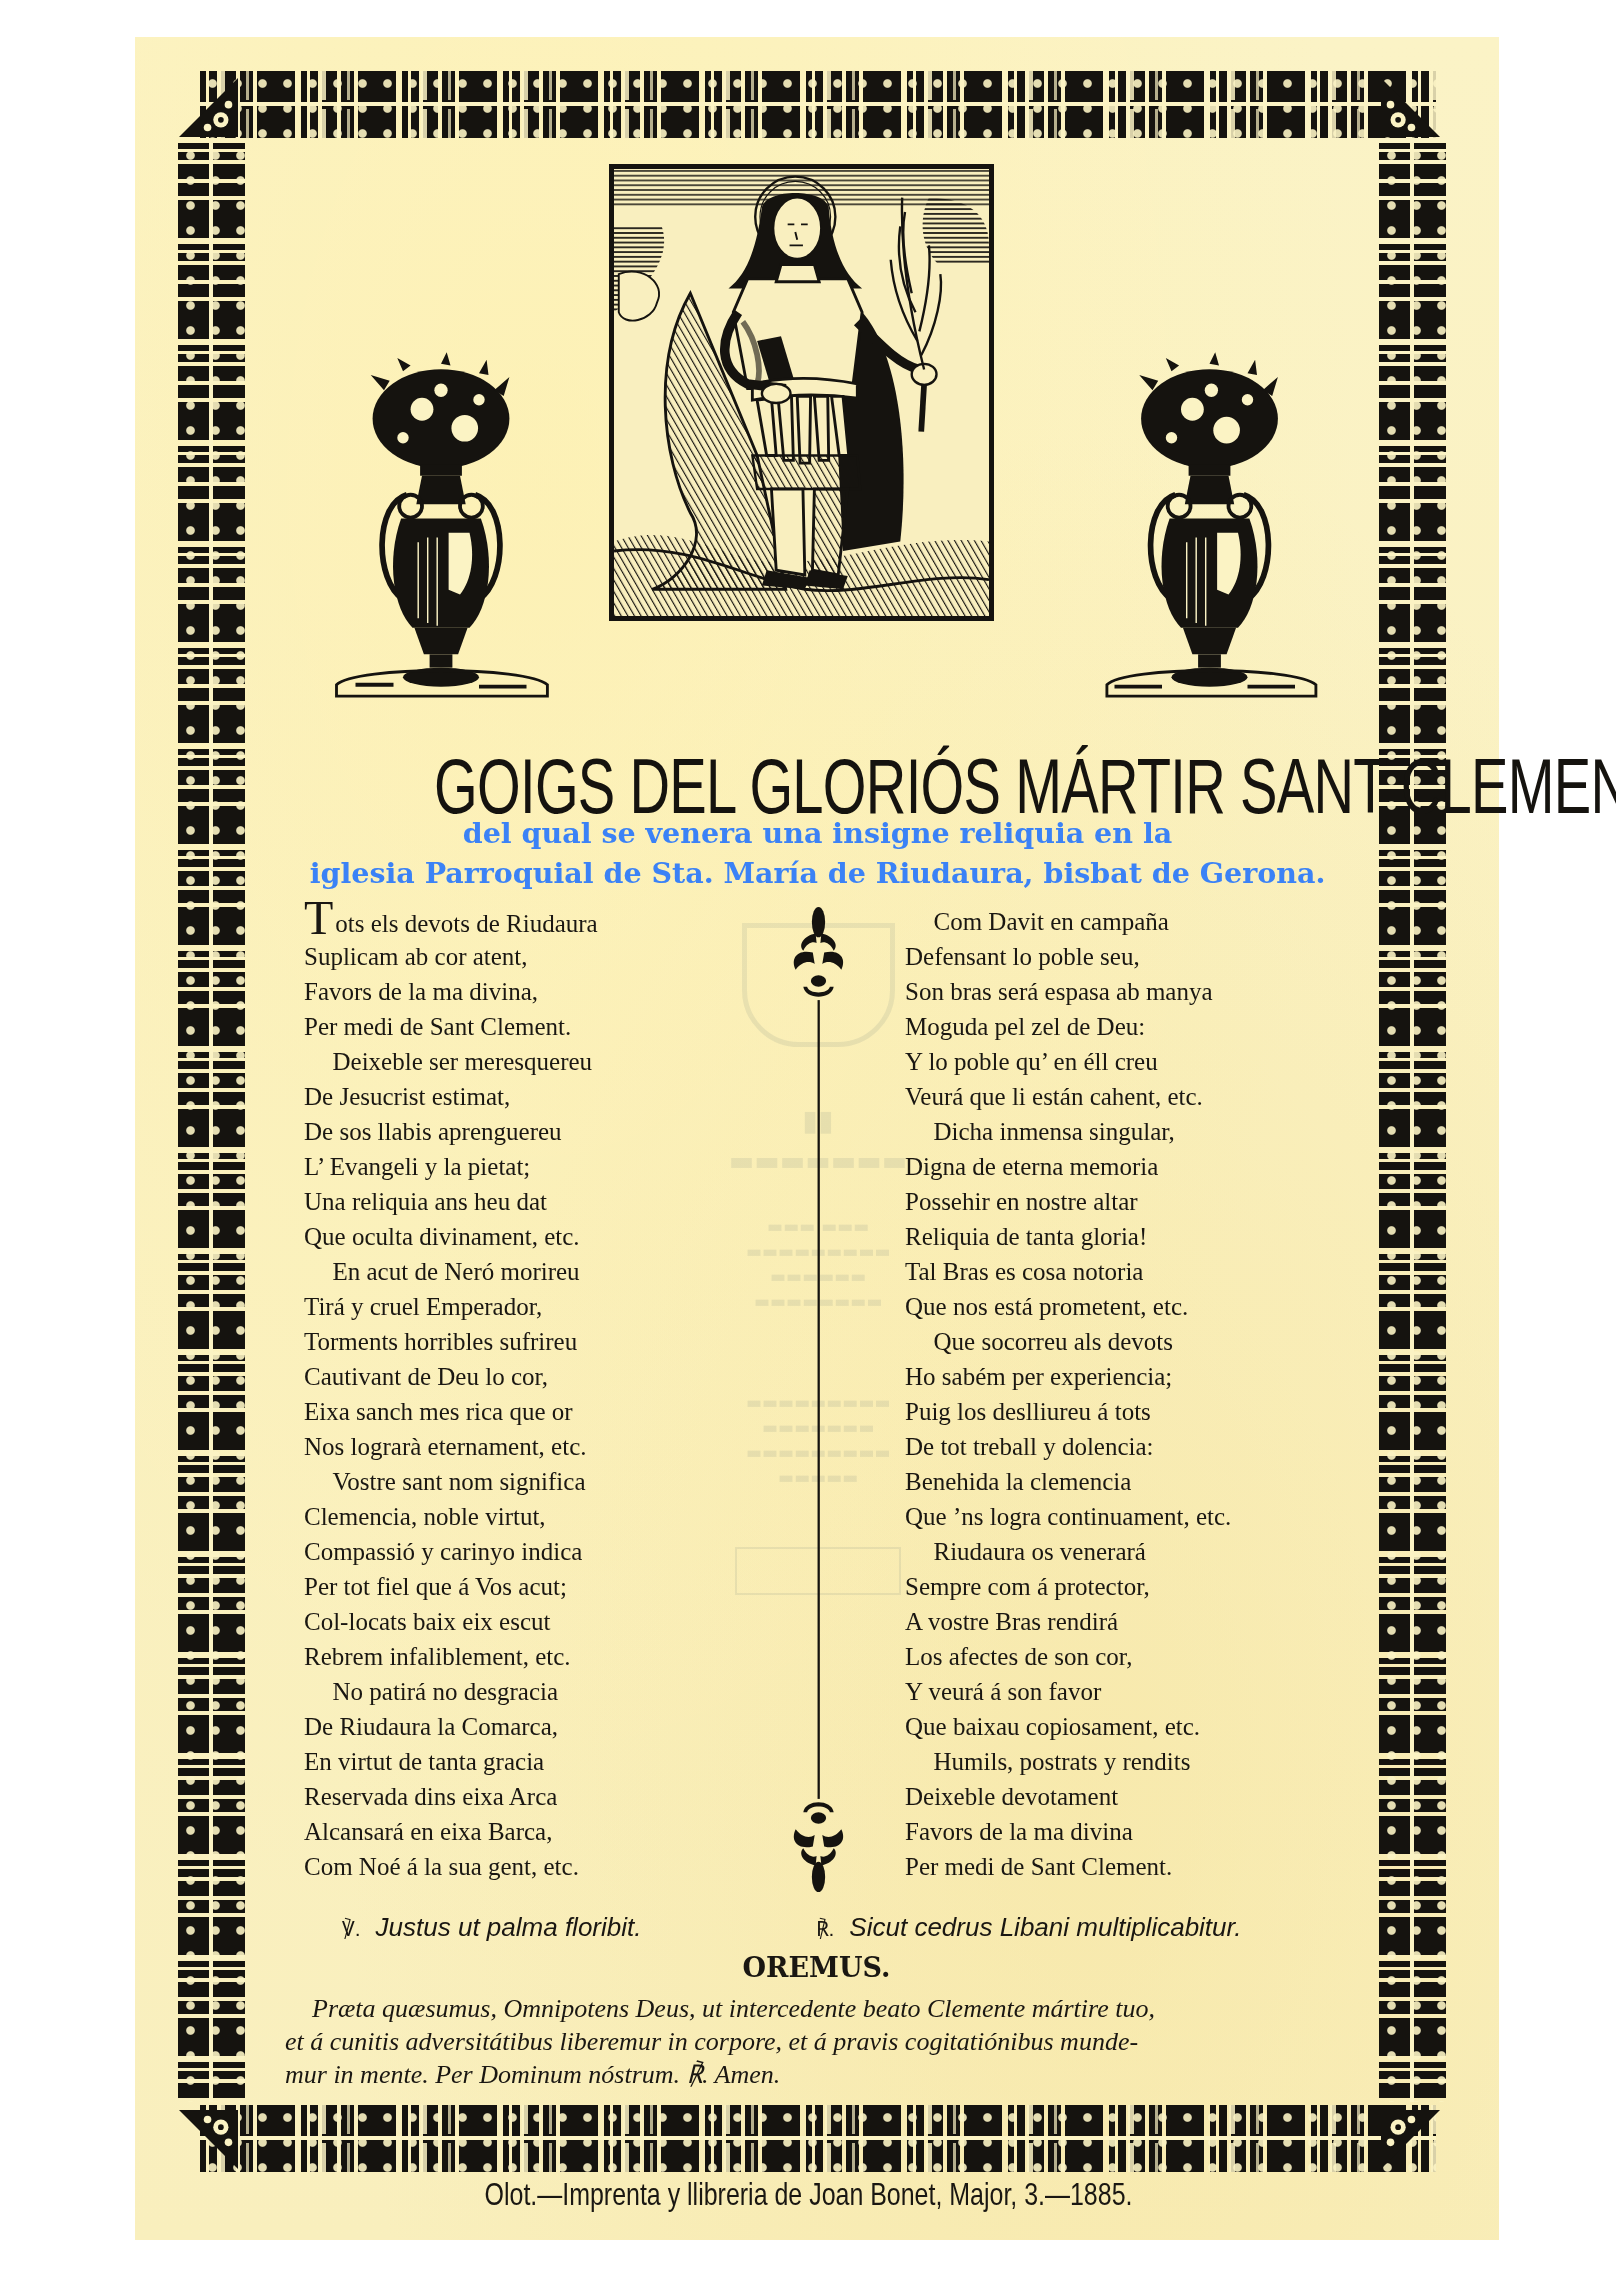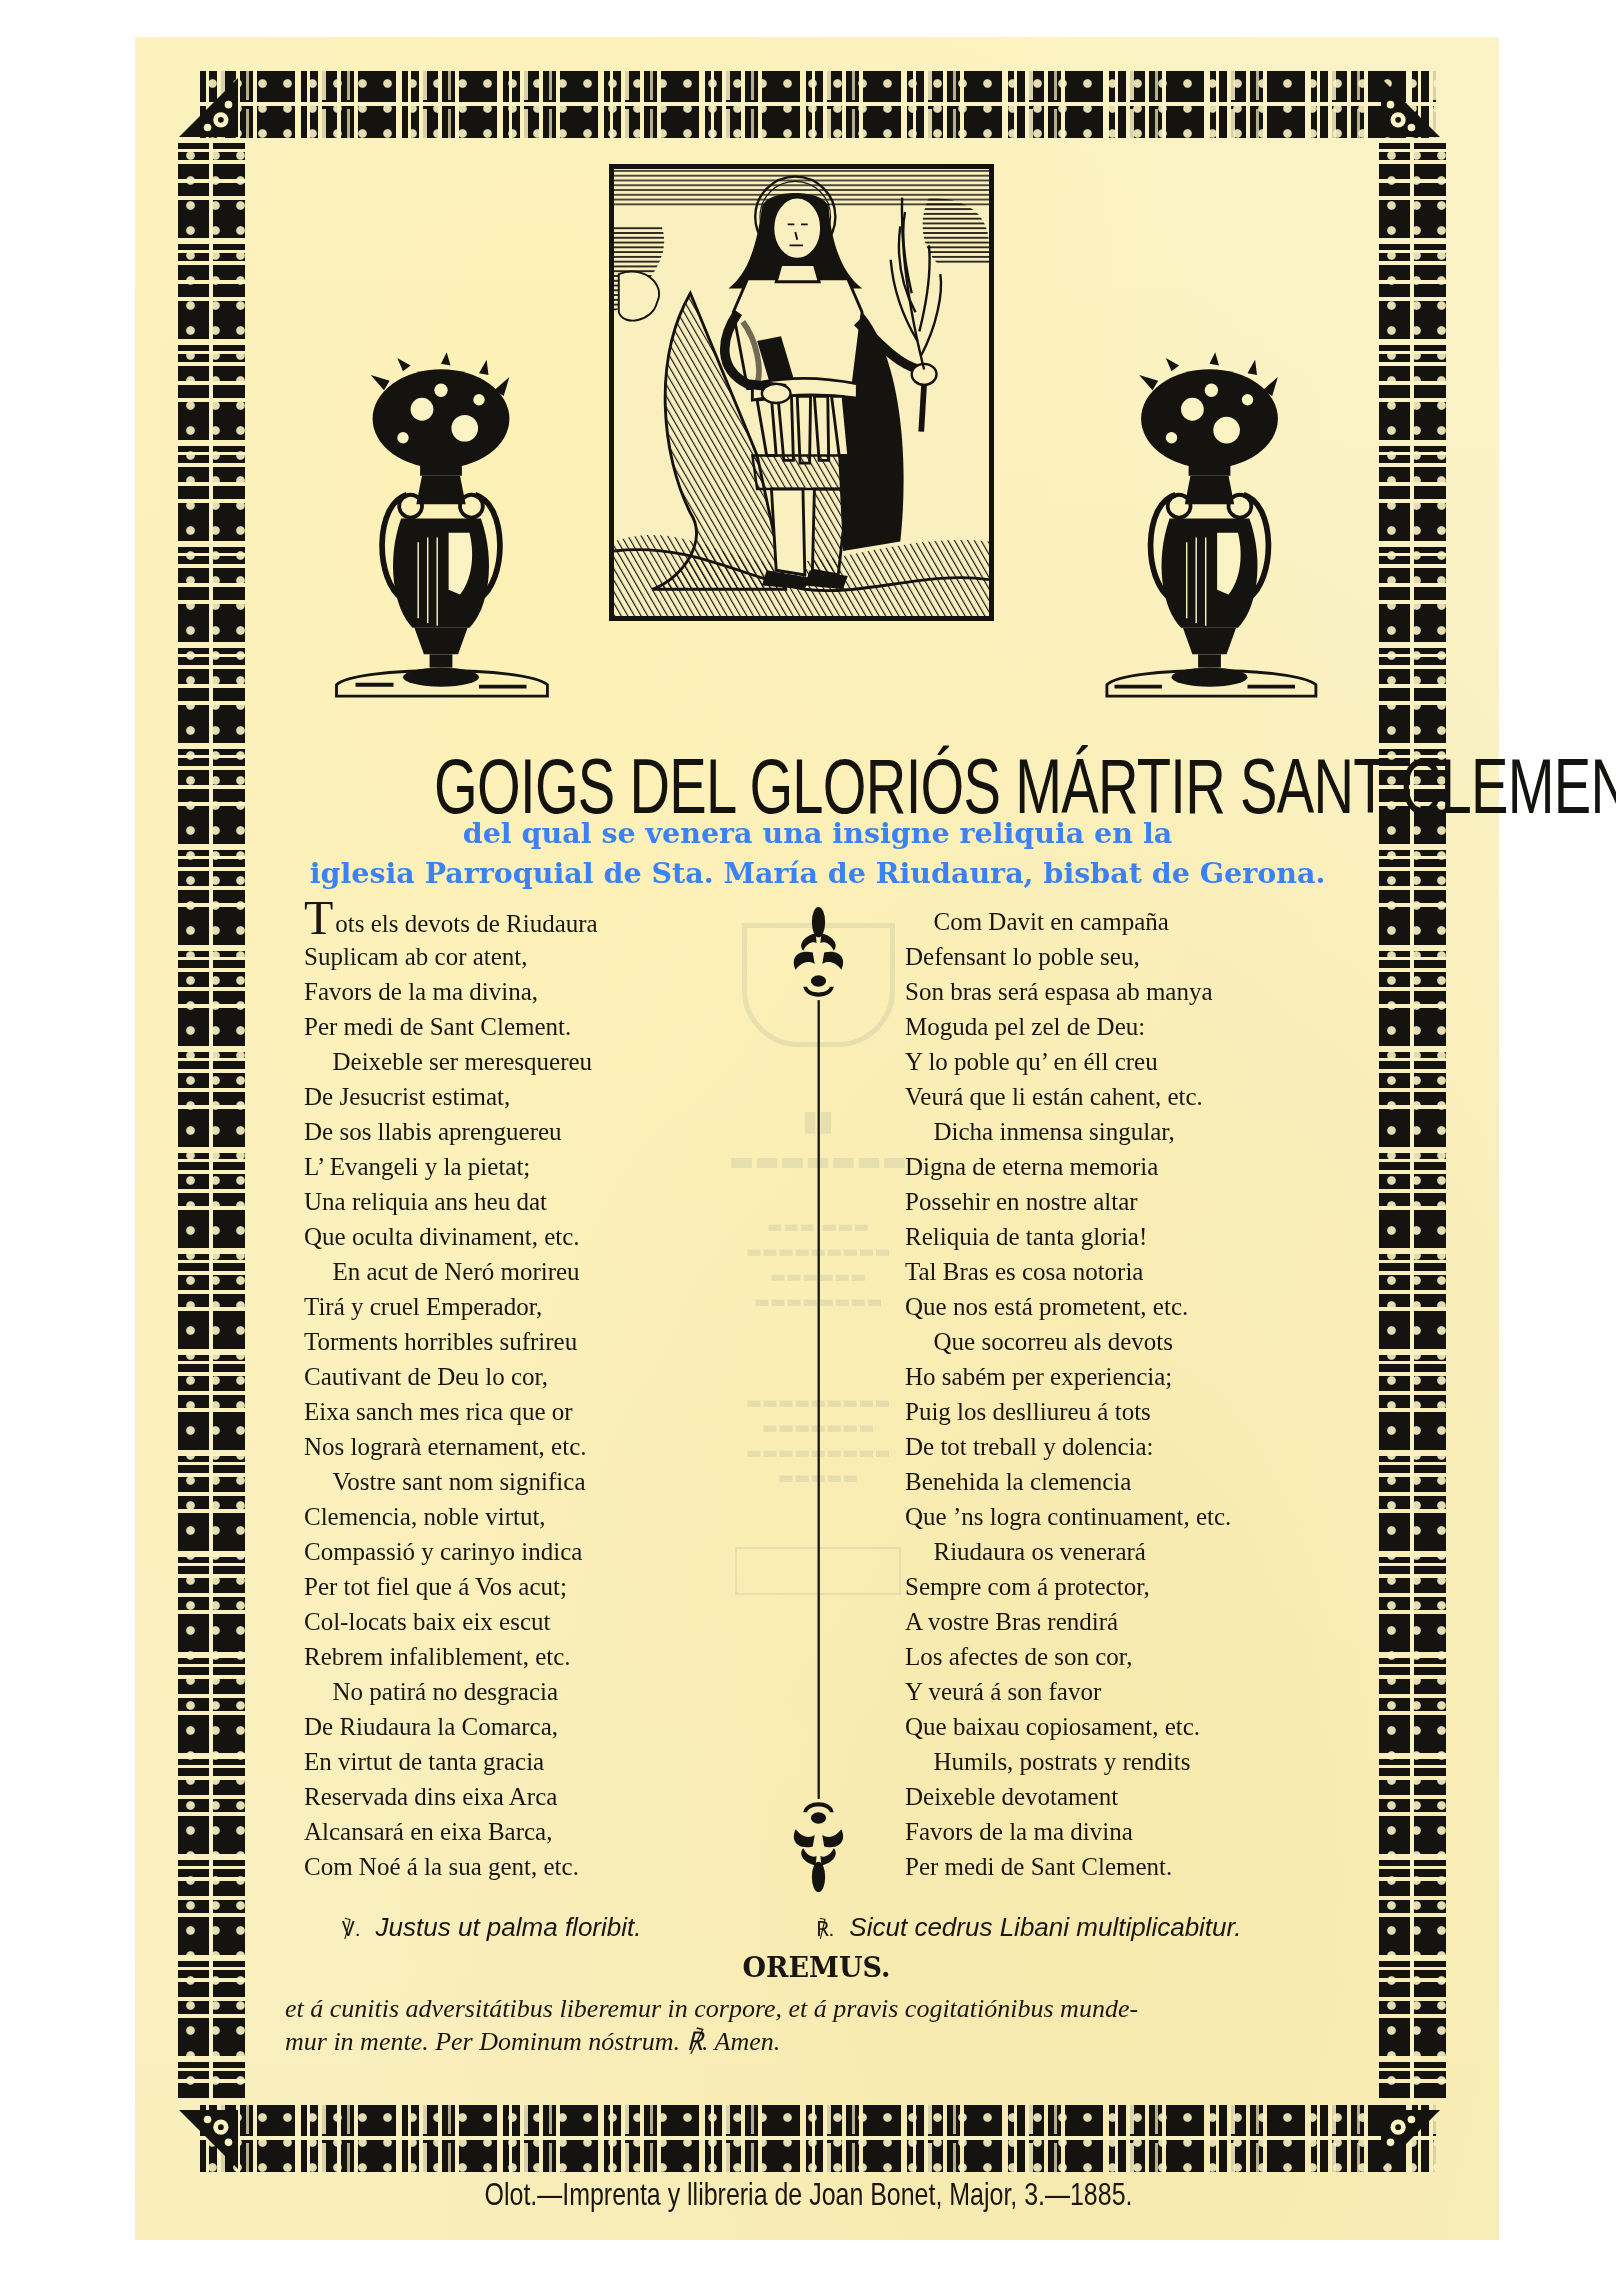--- a/index.html
+++ b/index.html
@@ -366,18 +366,19 @@
 <div class="versicle v-left">
   <span class="sym">℣.</span><span>Justus ut palma floribit.</span>
 </div>
 <div class="versicle v-right">
   <span class="sym">℟.</span><span>Sicut cedrus Libani multiplicabitur.</span>
 </div>
 
 <div class="oremus">OREMUS.</div>
 
 <div class="prayer">
+  <span class="pl first">Præta quæsumus, Omnipotens Deus, ut intercedente beato Clemente mártire tuo,</span>
   <span class="pl">et á cunitis adversitátibus liberemur in corpore, et á pravis cogitatiónibus munde-</span>
   <span class="pl">mur in mente. Per Dominum nóstrum. ℟. Amen.</span>
 </div>
 
 <div class="imprint">Olot.—Imprenta y llibreria de Joan Bonet, Major, 3.—1885.</div>
 
 
 </body></html>

